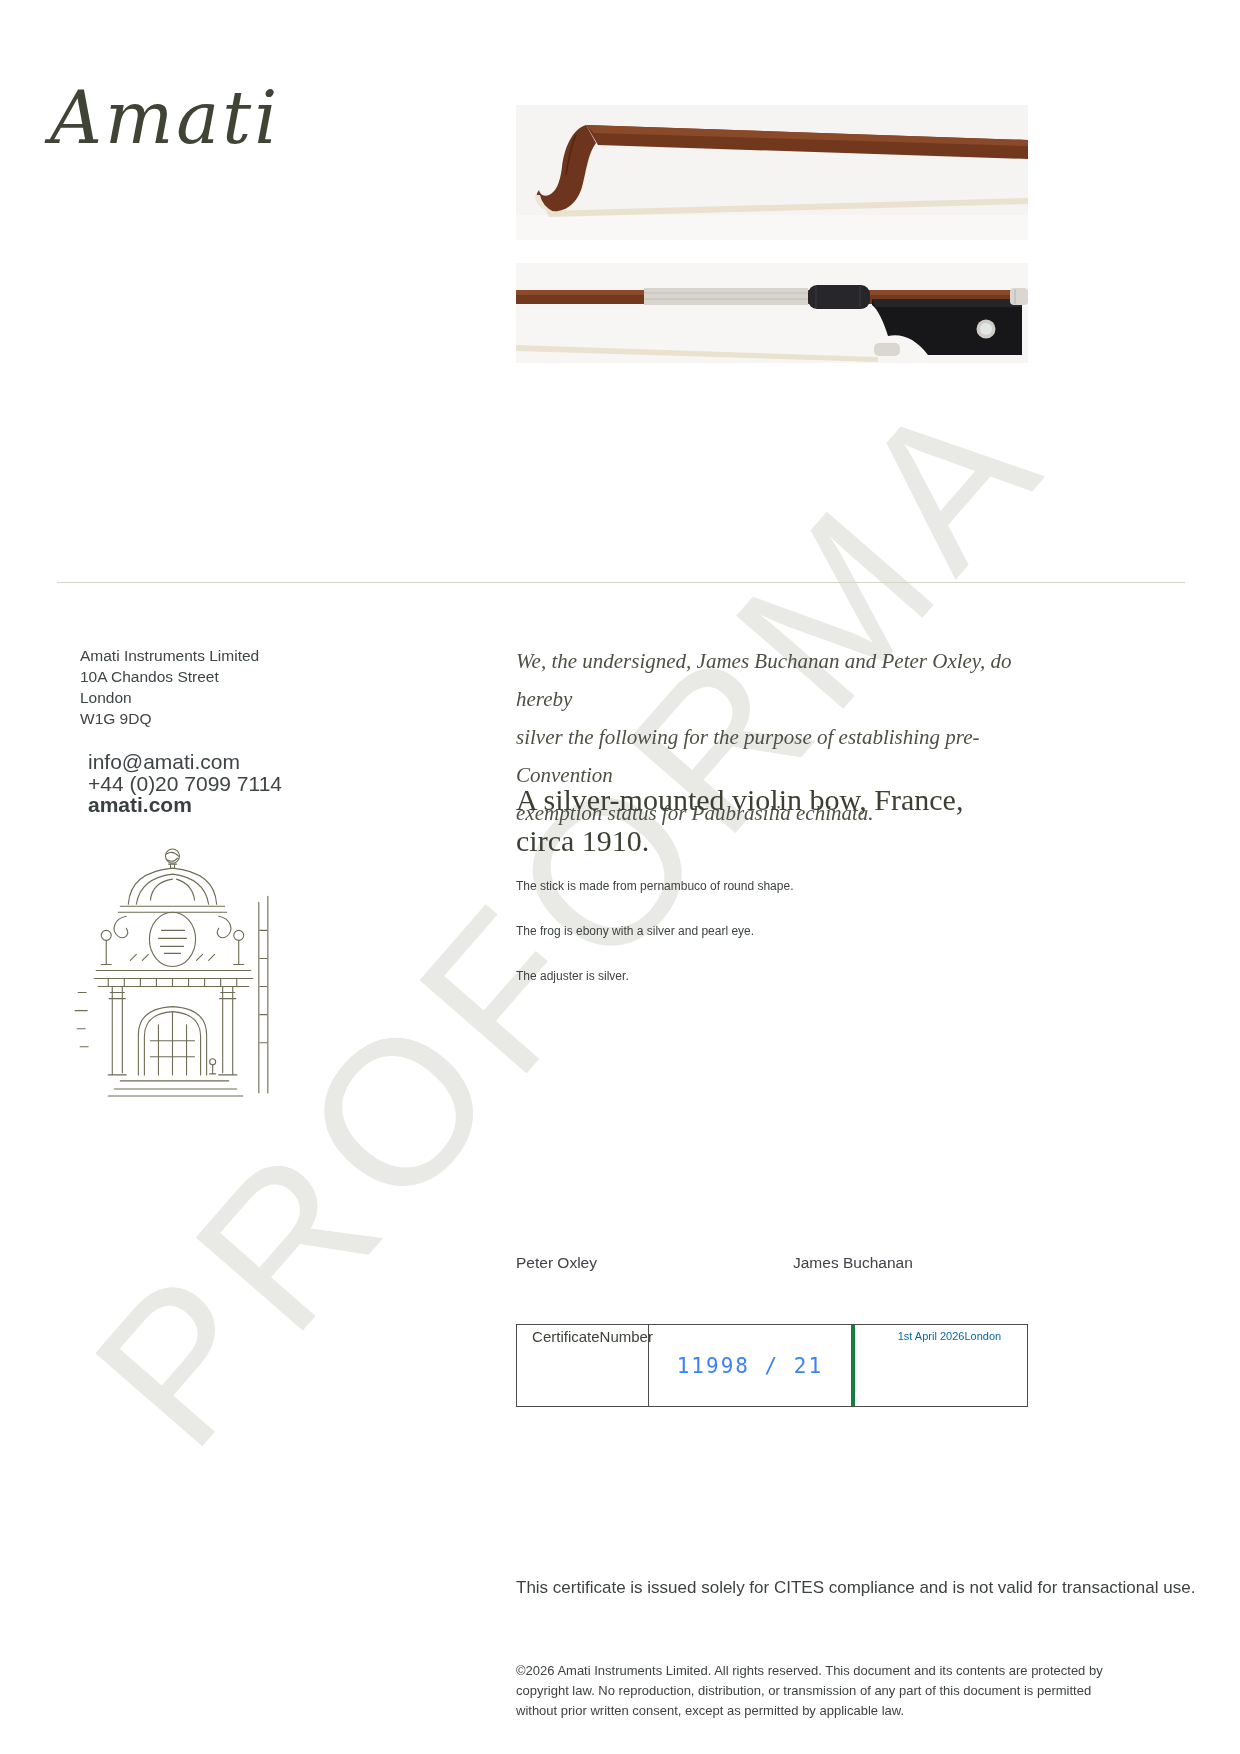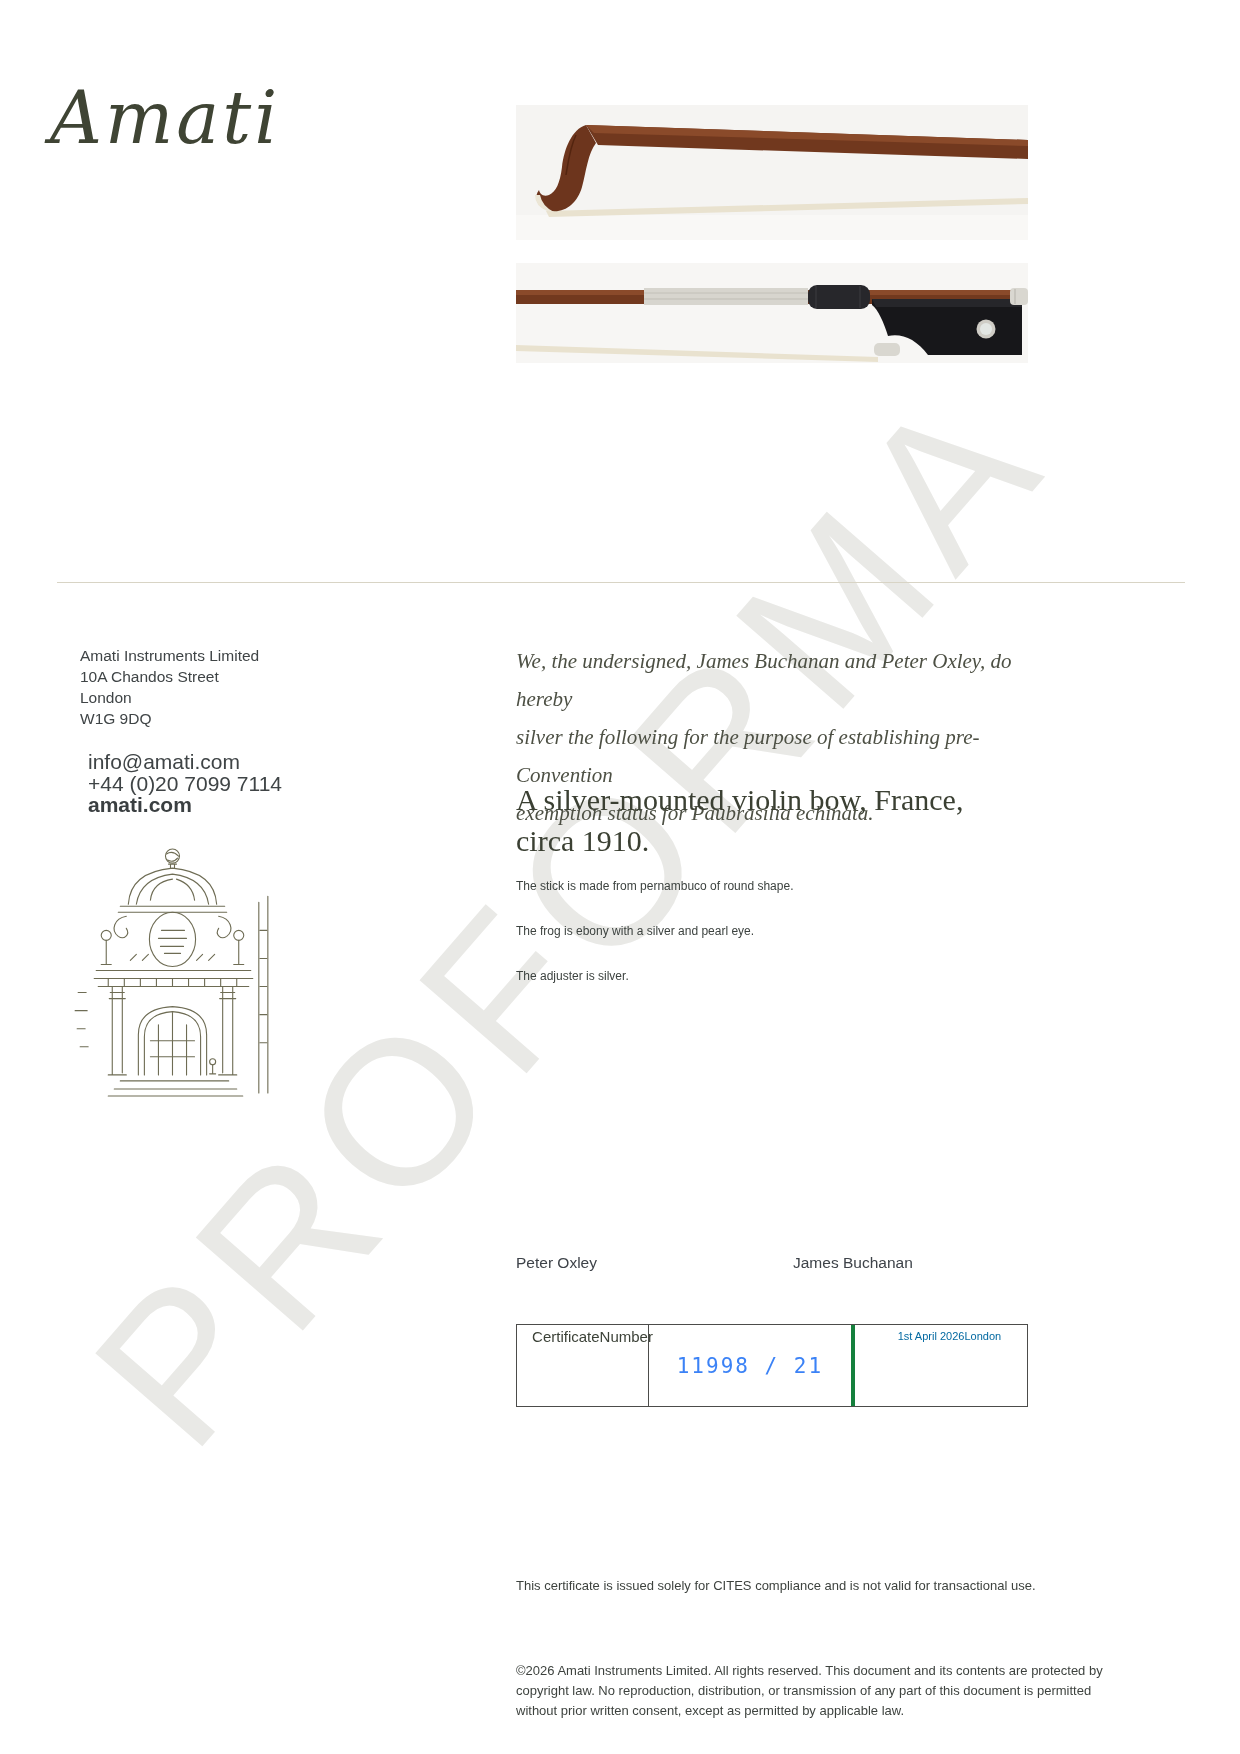--- a/index.html
+++ b/index.html
@@ -49,21 +49,21 @@
     border:1px solid #4c4c4a; display:flex;
   }
   .cert-cell { height:100%; display:flex; flex-direction:row; justify-content:center; }
   .cell-label { width:132px; border-right:1px solid #4c4c4a; padding-left:20px;
                 font-size:15px; line-height:23px; color:#3c4238; }
   .cell-number { width:207px; border-right:4px solid #15803d; align-items:center;
                  font-family:"DejaVu Sans Mono", monospace; font-size:21px;
                  letter-spacing:2px; color:#3b82f6; }
   .cell-date { width:173px; padding-left:17px; font-size:11px; line-height:23px; color:#0369a1; }
   
-  .cites { position:absolute; left:516px; top:1578px; font-size:13px; color:#3d423e; }
+  .cites { position:absolute; left:516px; top:1578px; font-size:17px; color:#3d423e; }
   .copyright { position:absolute; left:516px; top:1617px; font-size:13px; line-height:20px; color:#3d423e;margin-top:44px; }
   
   .sk { stroke:#6e6c54; fill:none; stroke-width:1.1; stroke-linecap:round; }
 </style>
 </head>
 <body>
 
 <div class="page">
 
   <div class="watermark">PROFORMA</div>

